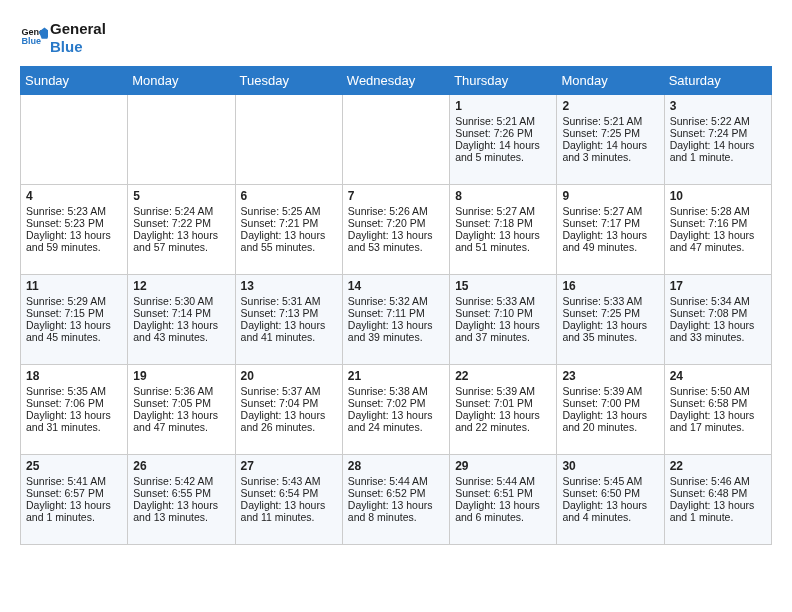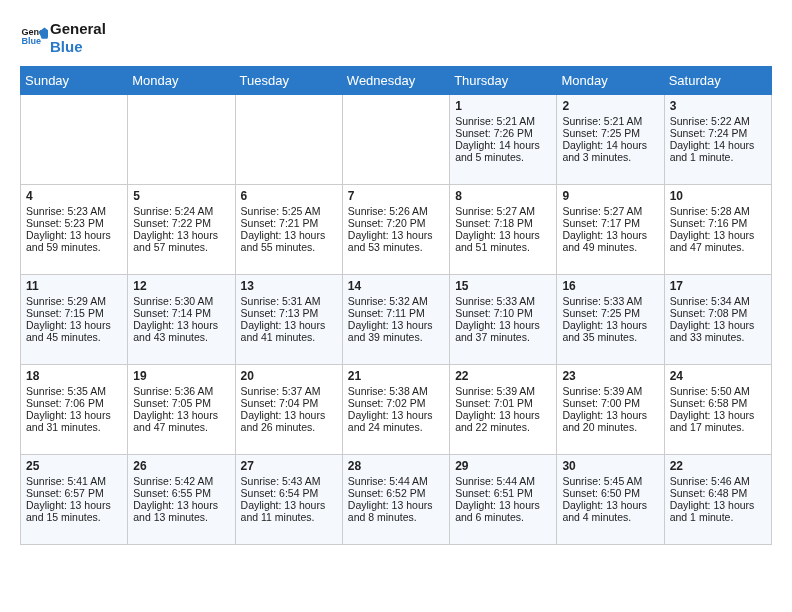--- a/index.html
+++ b/index.html
@@ -294,21 +294,21 @@
           <div>Daylight: 13 hours</div>
           <div>and 17 minutes.</div>
         </td>
       </tr>
       <tr>
         <td>
           <span class="day-number">25</span>
           <div>Sunrise: 5:41 AM</div>
           <div>Sunset: 6:57 PM</div>
           <div>Daylight: 13 hours</div>
-          <div>and 15 minutes.</div>
+          <div>and 1 minutes.</div>
         </td>
         <td>
           <span class="day-number">26</span>
           <div>Sunrise: 5:42 AM</div>
           <div>Sunset: 6:55 PM</div>
           <div>Daylight: 13 hours</div>
           <div>and 13 minutes.</div>
         </td>
         <td>
           <span class="day-number">27</span>

